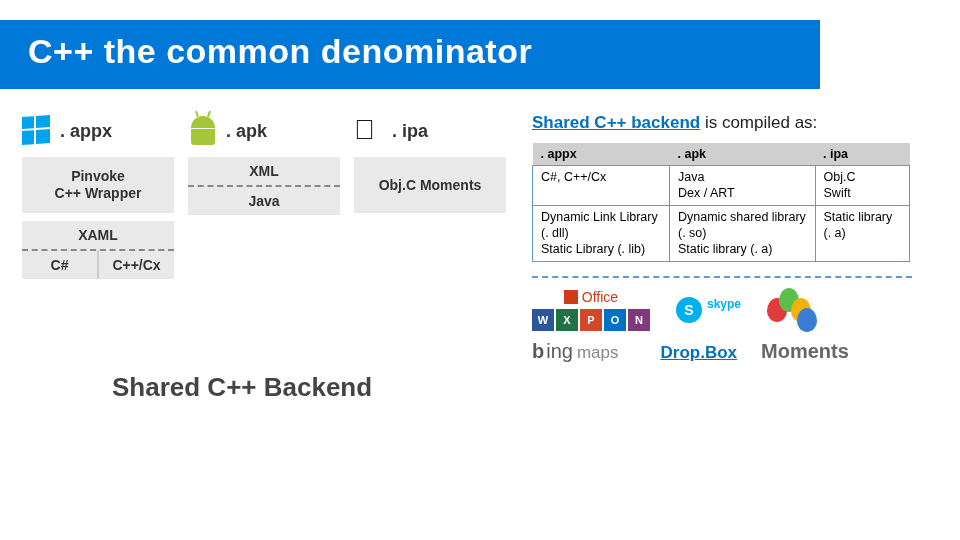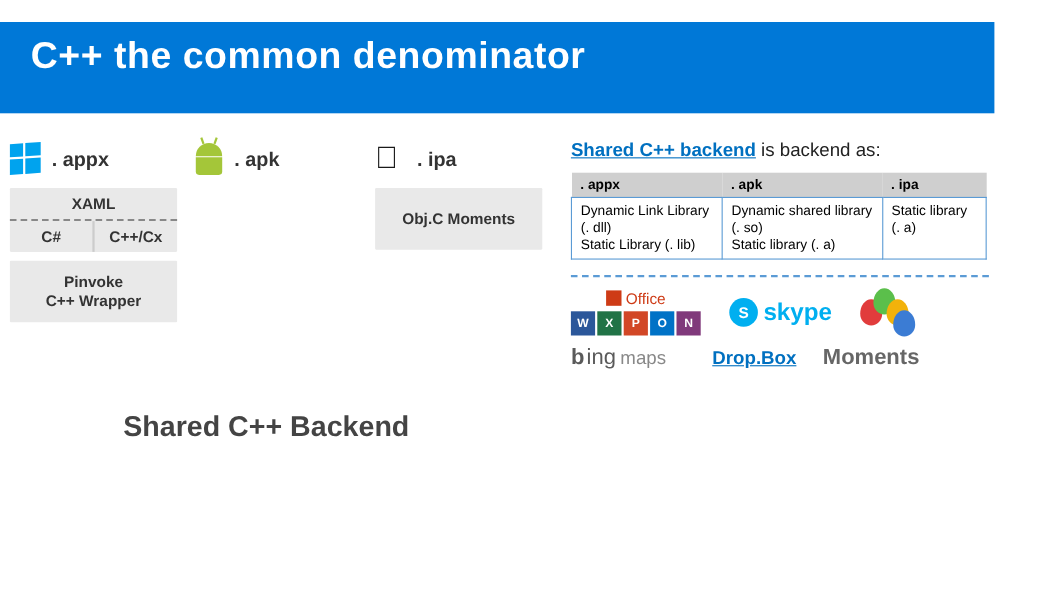--- a/index.html
+++ b/index.html
@@ -1,26 +1,26 @@
 <!DOCTYPE html>
 <html><head>
 <meta charset="utf-8">
 <style>
   * { box-sizing: border-box; margin: 0; padding: 0; }
   body { font-family: "Segoe UI", Arial, sans-serif; background: #fff; width: 960px; height: 540px; overflow: hidden; }
 
   .title-bar {
     background: #0078d7;
-    width: 904px;
+    width: 820px;
     margin: 20px 0 0 0;
-    padding: 12px 28px 32px 28px;
+    padding: 12px 28px 18px 28px;
   }
   .title-bar h1 { color: #fff; font-weight: 600; font-size: 34px; letter-spacing: 0.5px; }
 
-  .main { display: flex; padding: 24px 12px 0 9px; gap: 14px; }
+  .main { display: flex; padding: 24px 12px 0 22px; gap: 14px; }
 
   .left { display: flex; gap: 14px; }
   .col { width: 152px; display: flex; flex-direction: column; gap: 8px; }
   .col .ext-row { display: flex; align-items: center; gap: 8px; height: 36px; }
   .col .ext-row .lbl { font-weight: 700; font-size: 18px; color: #333; }
 
   .stack {
     background: #e9e9e9;
     text-align: center;
     font-weight: 700;
@@ -47,21 +47,21 @@
   table.compiled tr.hdr th { border: 0; }
 
   .dashed-sep { border-top: 2px dashed #5b9bd5; margin: 14px 0 10px 0; width: 380px;}
 
   .logos-row { display: flex; gap: 26px; align-items: center; margin-top: 4px;}
   .office-block { display:flex; flex-direction:column; align-items:center; gap:2px;}
   .office-mark { display:flex; align-items:center; gap:4px; font-size:14px; color:#ce3b16;}
   .office-o { width:14px; height:14px; background:#ce3b16; }
   .tiles { display:flex; gap:2px; margin-top:2px;}
   .tile { width:22px; height:22px; color:#fff; font-size:11px; font-weight:700; display:flex; align-items:center; justify-content:center;}
-  .skype { display:flex; align-items:flex-end; gap:5px; color:#00aff0; font-weight:700; font-size:22px;}
+  .skype { display:flex; align-items:flex-start; gap:5px; color:#00aff0; font-weight:700; font-size:12px;}
   .skype-bubble { width:26px; height:26px; background:#00aff0; border-radius:50%; position:relative;}
   .skype-bubble::after{content:"S"; color:#fff; font-size:14px; position:absolute; inset:0; display:flex; align-items:center; justify-content:center; font-weight:700;}
   .balloons { position:relative; width:50px; height:44px;}
   .balloon{position:absolute; width:20px; height:24px; border-radius:50% 50% 50% 50%/55% 55% 45% 45%;}
   .b1{background:#e13c3c; left:0; top:10px;}
   .b2{background:#5bbf4b; left:12px; top:0;}
   .b3{background:#f2b20b; left:24px; top:10px;}
   .b4{background:#3b7cd4; left:30px; top:20px;}
 
   .bottom-row { display:flex; gap:24px; margin-top:8px; align-items:baseline;}
@@ -106,65 +106,76 @@
         <span class="pi">
             <span class="pi-win">
               <span></span>
               <span></span>
               <span></span>
               <span></span>
             </span>
           </span>
         <span class="lbl">. appx</span>
       </div>
+      <div class="stack med">
+        <div>
+          <div>Pinvoke</div>
+          <div>C++ Wrapper</div>
+        </div>
+      </div>
       <div class="stack two">
         <div class="top">XAML</div>
         <div class="split">
           <div>C#</div>
           <div>C++/Cx</div>
-        </div>
-      </div>
-      <div class="stack med">
-        <div>
-          <div>Pinvoke</div>
-          <div>C++ Wrapper</div>
         </div>
       </div>
     </div>
 
     <div class="col">
       <div class="ext-row">
         <span class="pi pi-and">
             <span class="head"></span>
             <span class="body"></span>
           </span>
         <span class="lbl">. apk</span>
       </div>
+      <div class="stack two">
+        <div class="top">XML</div>
+        <div class="bot">Java</div>
+      </div>
     </div>
 
     <div class="col">
       <div class="ext-row">
         <span class="pi pi-apple"></span>
         <span class="lbl">. ipa</span>
       </div>
       <div class="stack single">Obj.C Moments</div>
     </div>
 
   </div>
 
   <div class="right">
     <div class="right-title">
-      <span class="ul">Shared C++ backend</span><span> is backend as:</span>
+      <span class="ul">Shared C++ backend</span><span> is compiled as:</span>
     </div>
     <table class="compiled">
       <tbody>
           <tr class="hdr">
         <th>. appx</th>
         <th>. apk</th>
         <th>. ipa</th>
+      </tr>
+      <tr>
+        <td>C#, C++/Cx</td>
+        <td style="white-space:pre-line;">Java
+Dex / ART</td>
+        <td style="white-space:pre-line;">Obj.C
+Swift</td>
       </tr>
       <tr>
         <td style="white-space:pre-line;">Dynamic Link Library (. dll)
 Static Library (. lib)</td>
         <td style="white-space:pre-line;">Dynamic shared library (. so)
 Static library (. a)</td>
         <td>Static library (. a)</td>
       </tr>
     </tbody>
       </table>

